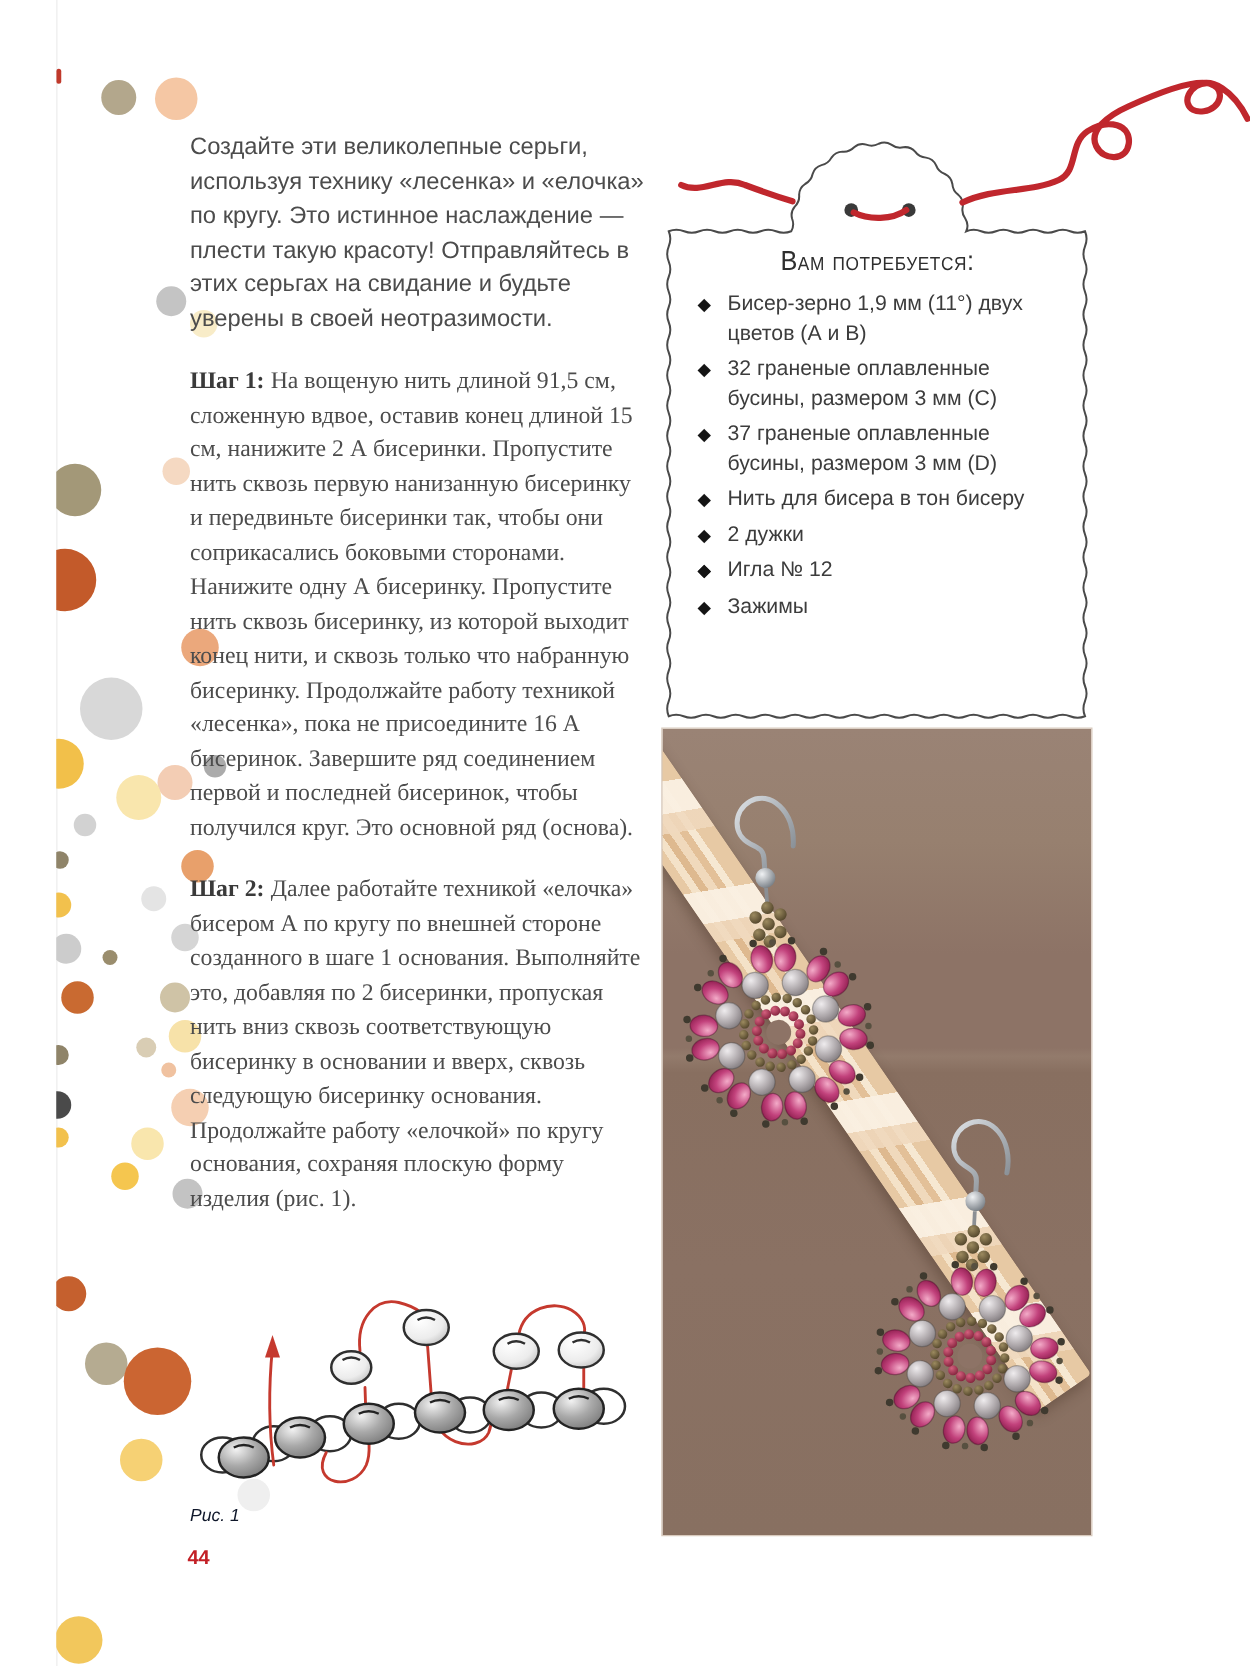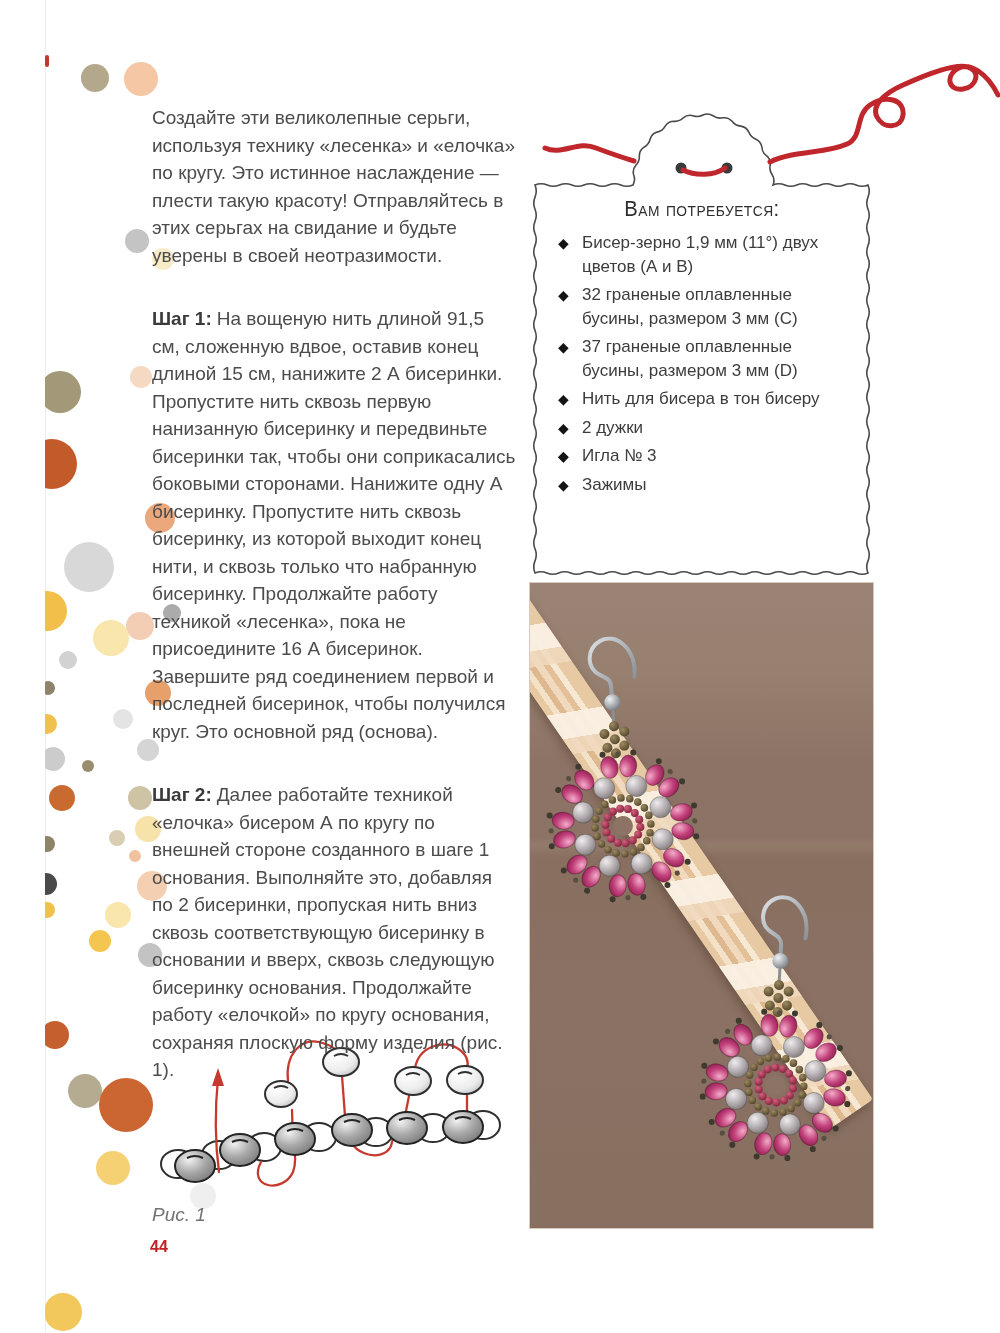--- a/index.html
+++ b/index.html
@@ -7,23 +7,23 @@
         font-family:"Liberation Sans",sans-serif;}
   .page-edge{position:absolute;left:45px;top:0;width:1px;height:1333px;background:#ededed;}
   
   .dots-band{position:absolute;left:45px;top:0;width:215px;height:1333px;overflow:hidden;z-index:0;}
   .dot{position:absolute;border-radius:50%;display:block;}
   
   .main-col{position:absolute;left:152px;top:104px;width:365px;z-index:2;}
   h1.title{margin:0 0 14px 0;text-align:center;font-variant:small-caps;
            font-size:28px;font-weight:bold;color:var(--title-blue,#1e3e92);letter-spacing:.5px;}
   p.body-par{margin:0;font-size:19px;line-height:27.5px;color:var(--body-text,#4c4c4c);}
-  p.step{margin-top:36px;}
+  p.step{margin-top:22px;font-family:Liberation Serif, serif;}
   p.step strong{color:#3a3a3a;margin-right:5px;}
-  .fig-caption{position:absolute;left:152px;top:1204px;font-style:italic;font-size:19px;color:#737373;z-index:2;}
+  .fig-caption{position:absolute;left:152px;top:1204px;font-style:italic;font-size:14px;color:#0f172a;z-index:2;}
   .page-number{position:absolute;left:150px;top:1238px;font-size:16px;font-weight:bold;
                color:var(--accent-red,#c32026);z-index:2;}
   
   .diagram{position:absolute;left:143px;top:1024px;width:375px;height:175px;z-index:1;}
   
   .tag-svg{position:absolute;left:525px;top:55px;width:475px;height:530px;z-index:1;}
   .tag-content{position:absolute;left:552px;top:196px;width:300px;z-index:2;}
   .materials-heading{display:block;text-align:center;font-variant:small-caps;font-size:22px;
                      color:#2e2e2e;transform:scaleX(.92);transform-origin:center;
                      letter-spacing:.5px;margin-bottom:9px;font-weight:normal;}
@@ -177,21 +177,21 @@
 
   <div class="tag-content">
     <span class="materials-heading">Вам потребуется:</span>
     <ul class="materials">
       <li><span class="bullet">◆</span><span>Бисер-зерно 1,9 мм (11°) двух цветов (А и В)</span></li>
       <li><span class="bullet">◆</span><span>32 граненые оплавленные бусины, размером 3 мм (С)</span></li>
       <li><span class="bullet">◆</span><span>37 граненые оплавленные бусины, размером 3 мм (D)</span></li>
       <li><span class="bullet">◆</span><span>Нить для бисера в тон бисеру</span></li>
       <li><span class="bullet">◆</span><span>2 дужки</span></li>
       <li><span class="bullet">◆</span></li>
-      <li><span class="bullet">◆</span><span>Игла № 3</span></li>
+      <li><span class="bullet">◆</span><span>Игла № 12</span></li>
       <li><span class="bullet">◆</span><span>Зажимы</span></li>
     </ul>
   </div>
 
   <svg class="defs-holder" aria-hidden="true">
     <defs>
       <radialGradient id="pinkGrad" cx="35%" cy="30%" r="80%">
         <stop offset="0%" stop-color="#f3abc8"></stop>
           <stop offset="55%" stop-color="#c2427c"></stop>
           <stop offset="100%" stop-color="#8e1d4e"></stop>

